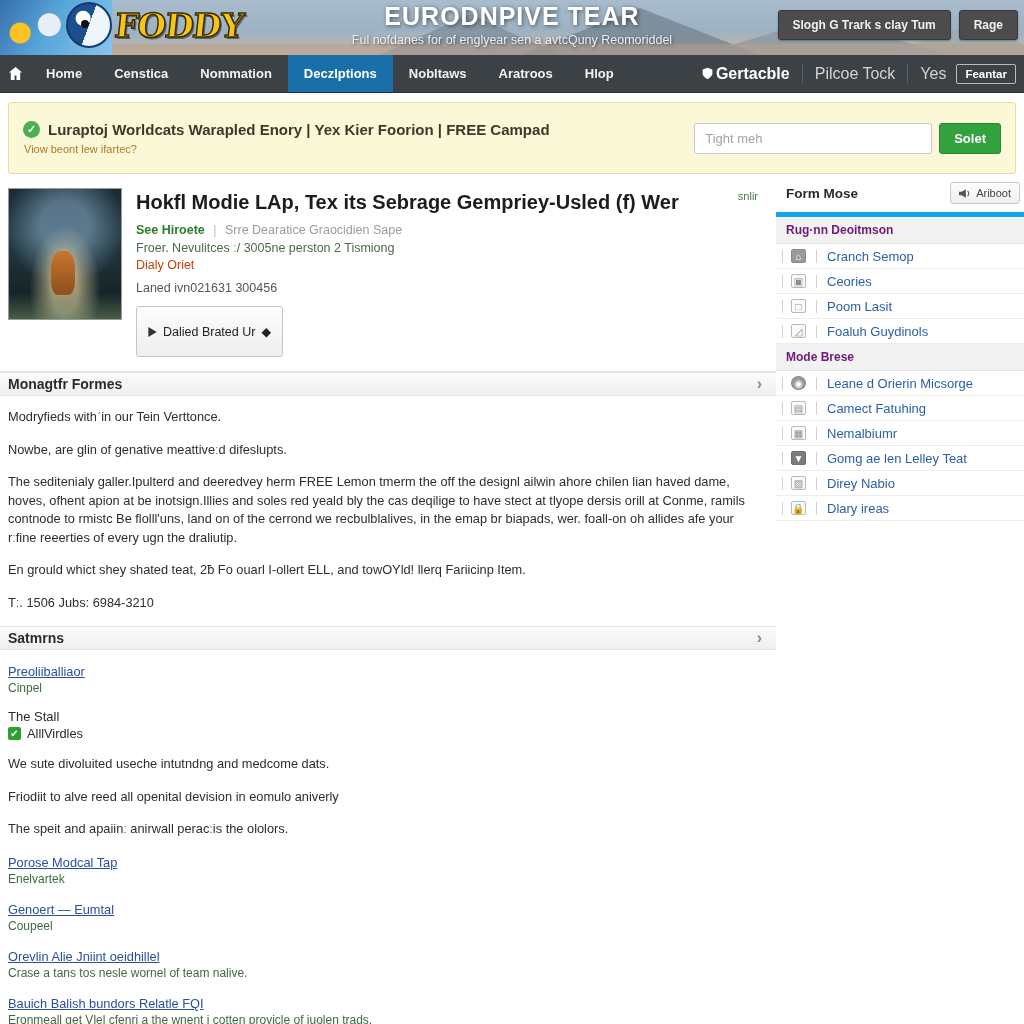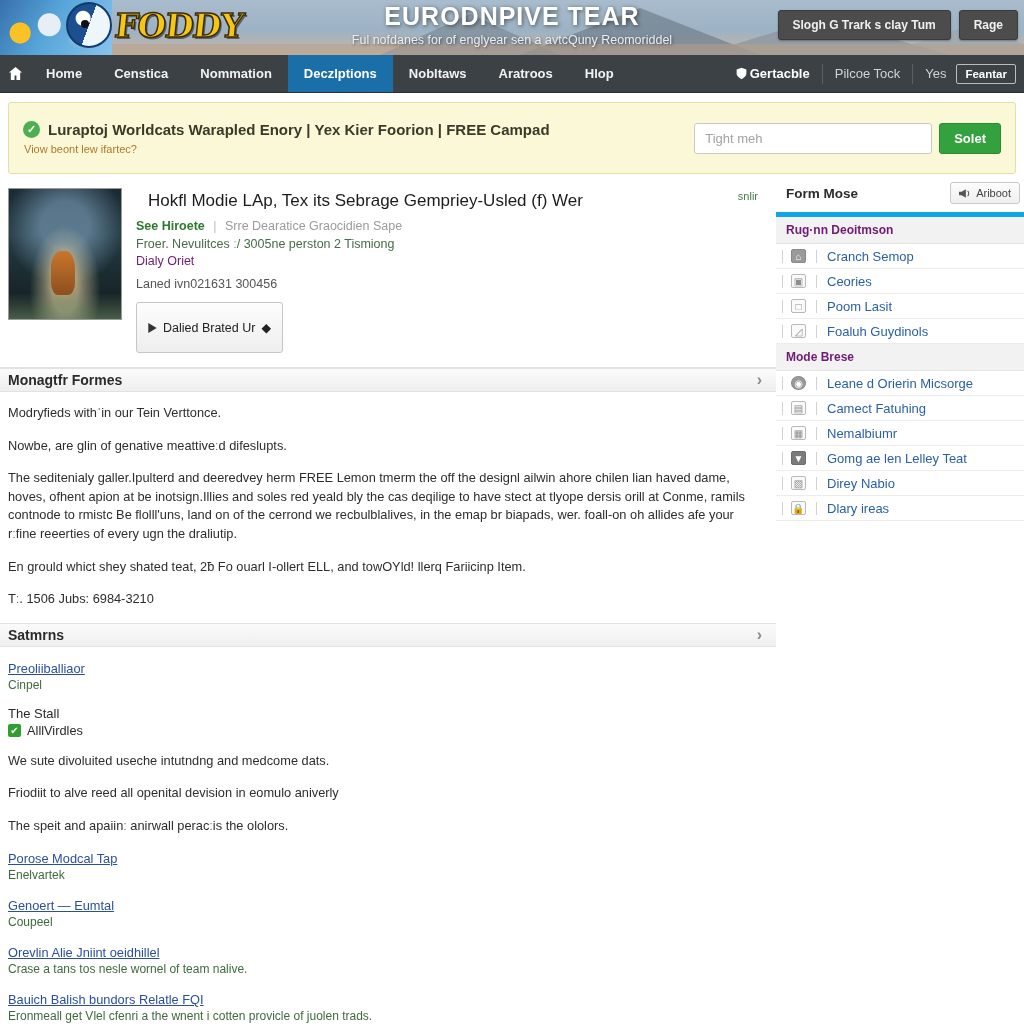--- a/index.html
+++ b/index.html
@@ -100,21 +100,21 @@
   .nav-item.active { background: #1a6fa8; color: #ffffff; }
   .nav-right {
     margin-left: auto; display: flex; align-items: center;
     padding-right: 8px; gap: 0;
   }
   .nav-right .nav-sep {
     width: 1px; height: 20px; background: #5a6067; margin: 0 6px;
   }
   .nav-right-item {
     display: flex; align-items: center; gap: 2px;
-    color: #cfd3d6; font-size: 13px; padding: 0 6px;
+    color: #cfd3d6; font-size: 16px; padding: 0 6px;
     white-space: nowrap;
   }
   .nav-right-item.strong { color: #ffffff; font-weight: 700; }
   .nav-outline-btn {
     border: 1px solid #b9bdc0; border-radius: 2px;
     color: #ffffff; font-size: 11.5px; font-weight: 700;
     padding: 3px 8px; margin-left: 4px; white-space: nowrap;
   }
 
   
@@ -184,29 +184,29 @@
     width: 24px; height: 44px; border-radius: 40% 40% 30% 30%;
     background: linear-gradient(180deg, #c9762c 0%, #8c4f1e 100%);
     box-shadow: 0 0 10px rgba(255,200,120,.35);
   }
   .prod-thumb::after {
     content: ""; position: absolute; left: 0; bottom: 0; right: 0; height: 26px;
     background: linear-gradient(180deg, rgba(90,120,90,.0), rgba(120,150,110,.55));
   }
   .prod-body { flex: 1; min-width: 0; }
   .prod-title {
-    font-size: 17px; font-weight: 400; color: #1c1c1c;
-    line-height: 1.25; margin: 2px 0 8px 12px;
+    font-size: 20px; font-weight: 700; color: #1c1c1c;
+    line-height: 1.25; margin: 2px 0 8px 0;
   }
   .prod-meta1 { font-size: 12.5px; margin-bottom: 4px; }
   .prod-meta1 b { color: #2d7a2d; }
   .prod-meta1 .sep { color: #bdbdbd; margin: 0 5px; }
   .prod-meta1 .grey { color: #9b9b9b; }
   .prod-meta2 { font-size: 12.5px; color: #4a6b4a; margin-bottom: 3px; }
-  .prod-meta3 { font-size: 12.5px; color: #701a75; margin-bottom: 9px; }
+  .prod-meta3 { font-size: 12.5px; color: #c2410c; margin-bottom: 9px; }
   .prod-meta4 { font-size: 12.5px; color: #555; margin-bottom: 11px; }
   .prod-play-btn {
     display: inline-flex; align-items: center; gap: 6px;
     background: linear-gradient(180deg,#fdfdfd,#eeeeee);
     border: 1px solid #c6c6c6; border-radius: 3px;
     font-size: 12.5px; color: #222; padding: 17px 11px;
   }
   .prod-corner {
     position: absolute; right: 18px; top: 16px;
     font-size: 11px; color: #4a7a4a;

